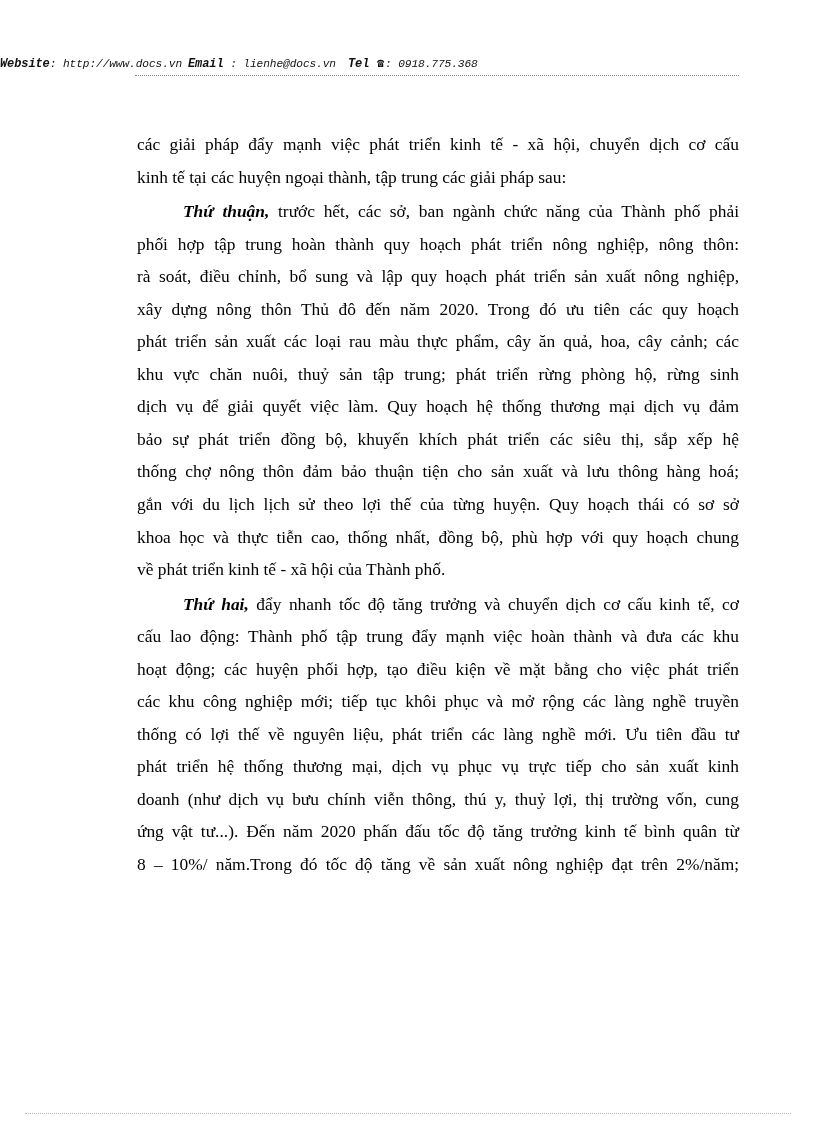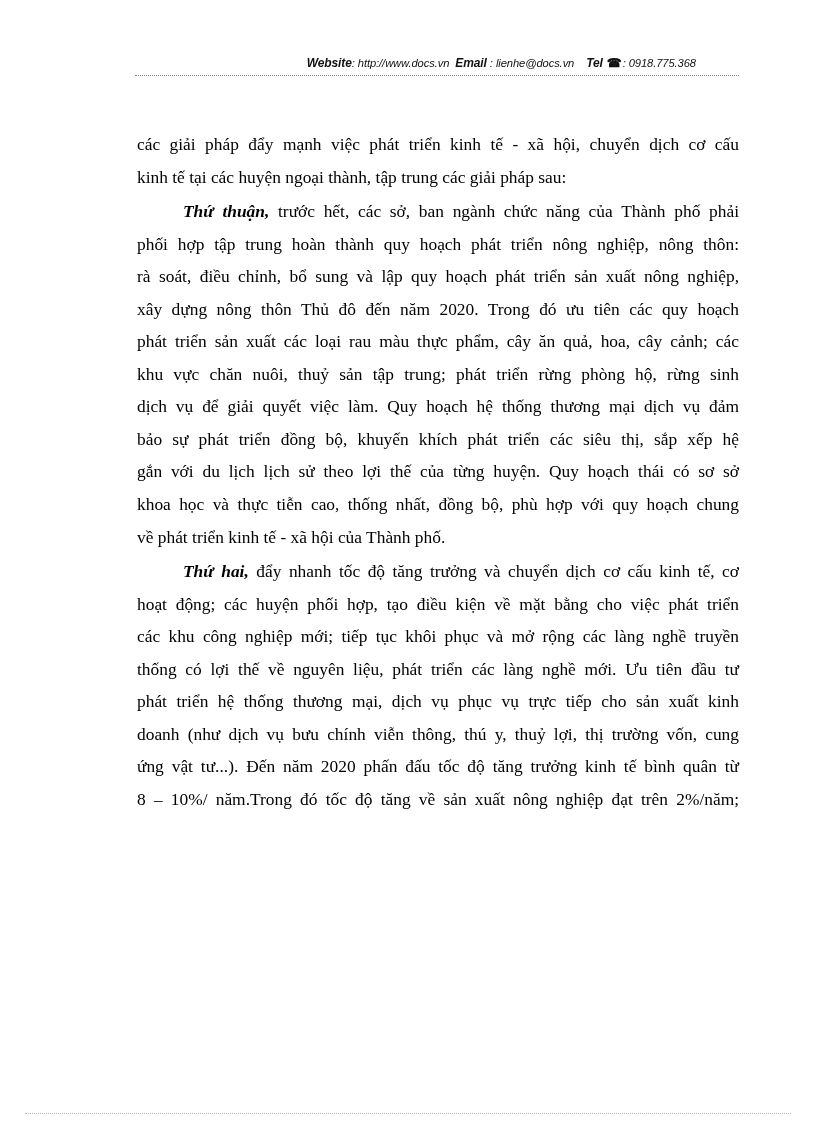--- a/index.html
+++ b/index.html
@@ -13,22 +13,22 @@
       position: relative;
       overflow: hidden;
       font-family: "Liberation Serif", "DejaVu Serif", serif;
       color: #000;
     }
     .header {
       position: absolute;
       top: 56px;
       left: 0;
       width: 696px;
-      text-align: right;
-      font-family: Liberation Sans, sans-serif;
+      text-align: left;
+      font-family: Liberation Mono, monospace;
       font-style: italic;
       font-size: 11.2px;
       letter-spacing: -0.1px;
       color: #111;
       white-space: nowrap;
     }
     .header b {
       font-weight: bold;
       font-size: 12px;
     }
@@ -103,29 +103,31 @@
 
   <div>
     <span class="line indent"><span class="lead">Thứ thuận,</span><span> trước hết, các sở, ban ngành chức năng của Thành phố phải</span></span>
     <span class="line">phối hợp tập trung hoàn thành quy hoạch phát triển nông nghiệp, nông thôn:</span>
     <span class="line">rà soát, điều chỉnh, bổ sung và lập quy hoạch phát triển sản xuất nông nghiệp,</span>
     <span class="line">xây dựng nông thôn Thủ đô đến năm 2020. Trong đó ưu tiên các quy hoạch</span>
     <span class="line">phát triển sản xuất các loại rau màu thực phẩm, cây ăn quả, hoa, cây cảnh; các</span>
     <span class="line">khu vực chăn nuôi, thuỷ sản tập trung; phát triển rừng phòng hộ, rừng sinh</span>
     <span class="line">dịch vụ để giải quyết việc làm. Quy hoạch hệ thống thương mại dịch vụ đảm</span>
     <span class="line">bảo sự phát triển đồng bộ, khuyến khích phát triển các siêu thị, sắp xếp hệ</span>
+    <span class="line">thống chợ nông thôn đảm bảo thuận tiện cho sản xuất và lưu thông hàng hoá;</span>
     <span class="line">gắn với du lịch lịch sử theo lợi thế của từng huyện. Quy hoạch thái có sơ sở</span>
     <span class="line">khoa học và thực tiễn cao, thống nhất, đồng bộ, phù hợp với quy hoạch chung</span>
     <span class="line last">về phát triển kinh tế - xã hội của Thành phố.</span>
   </div>
 
   <div class="para-gap"></div>
 
   <div>
     <span class="line indent"><span class="lead">Thứ hai,</span><span> đẩy nhanh tốc độ tăng trưởng và chuyển dịch cơ cấu kinh tế, cơ</span></span>
+    <span class="line">cấu lao động: Thành phố tập trung đẩy mạnh việc hoàn thành và đưa các khu</span>
     <span class="line">hoạt động; các huyện phối hợp, tạo điều kiện về mặt bằng cho việc phát triển</span>
     <span class="line">các khu công nghiệp mới; tiếp tục khôi phục và mở rộng các làng nghề truyền</span>
     <span class="line">thống có lợi thế về nguyên liệu, phát triển các làng nghề mới. Ưu tiên đầu tư</span>
     <span class="line">phát triển hệ thống thương mại, dịch vụ phục vụ trực tiếp cho sản xuất kinh</span>
     <span class="line">doanh (như dịch vụ bưu chính viễn thông, thú y, thuỷ lợi, thị trường vốn, cung</span>
     <span class="line">ứng vật tư...). Đến năm 2020 phấn đấu tốc độ tăng trưởng kinh tế bình quân từ</span>
     <span class="line">8 – 10%/ năm.Trong đó tốc độ tăng về sản xuất nông nghiệp đạt trên 2%/năm;</span>
   </div>
 </div>
 

